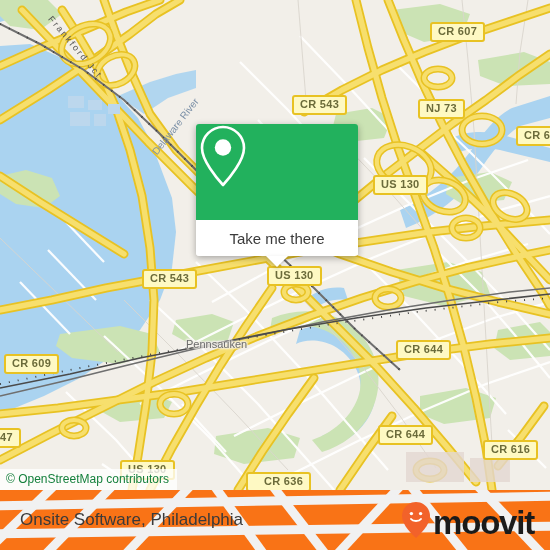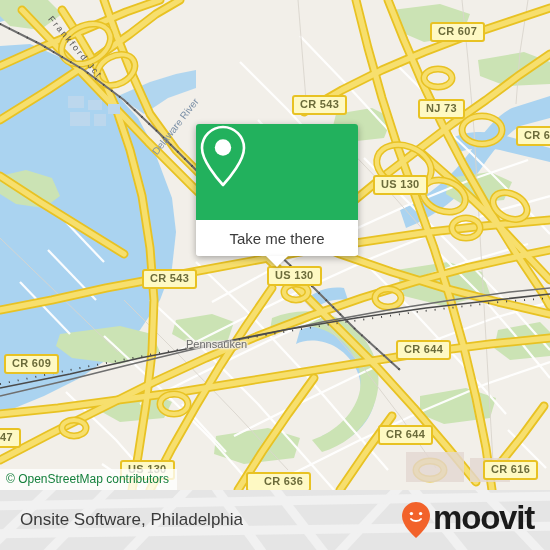--- a/index.html
+++ b/index.html
@@ -98,31 +98,31 @@
     font-size:12px;
     color:#15803d;
     font-family:"Liberation Sans",sans-serif;
     z-index:30;
     white-space:nowrap;
   }
 
   
   #footer{
     position:absolute;left:0;top:490px;width:550px;height:60px;
-    background:#e5e5e5;overflow:hidden;
+    background:#f97316;overflow:hidden;
   }
   #footer-watermark{position:absolute;left:0;top:0;width:550px;height:60px;opacity:1;}
   #footer-title{
     position:absolute;left:20px;top:50%;transform:translateY(-50%);
     font-size:17px;color:#3a3a3a;
     font-family:"Liberation Sans",sans-serif;white-space:nowrap;
   }
   #brand{
     position:absolute;right:16px;top:50%;transform:translateY(-50%);
-    display:flex;align-items:flex-start;gap:2px;
+    display:flex;align-items:flex-end;gap:2px;
   }
   #brand-name{
     font-size:33px;color:#1b1b1b;font-weight:bold;letter-spacing:-1.2px;
     font-family:"Liberation Sans",sans-serif;line-height:33px;
   }
 </style>
 </head>
 <body>
 
 <div id="app">
@@ -321,21 +321,21 @@
     <div class="shield" style="left:516px;top:126px;">CR 607</div>
     <div class="shield" style="left:373px;top:175px;">US 130</div>
     <div class="shield" style="left:142px;top:269px;">CR 543</div>
     <div class="shield" style="left:267px;top:266px;">US 130</div>
     <div class="shield" style="left:396px;top:340px;">CR 644</div>
     <div class="shield" style="left:4px;top:354px;">CR 609</div>
     <div class="shield" style="left:-8px;top:428px;">47</div>
     <div class="shield" style="left:378px;top:425px;">CR 644</div>
     <div class="shield" style="left:120px;top:460px;">US 130</div>
     <div class="shield" style="left:246px;top:472px;padding-left:16px;">CR 636</div>
-    <div class="shield" style="left:483px;top:460px;">CR 616</div>
+    <div class="shield" style="left:483px;top:440px;">CR 616</div>
 
     <div id="popup">
       <div id="popup-head">
         <svg width="54" height="64" viewBox="0 0 54 64">
           <path d="M27,3 C38.6,3 48,12.4 48,24 C48,36.5 33.5,54 27,61 C20.5,54 6,36.5 6,24 C6,12.4 15.4,3 27,3 Z" fill="none" stroke="#ffffff" stroke-width="2.6" stroke-linejoin="round"></path>
           <circle cx="27" cy="23.5" r="8.2" fill="#ffffff"></circle>
         </svg>
       </div>
       <div id="popup-foot">
         <span id="popup-foot-label">Take me there</span>

